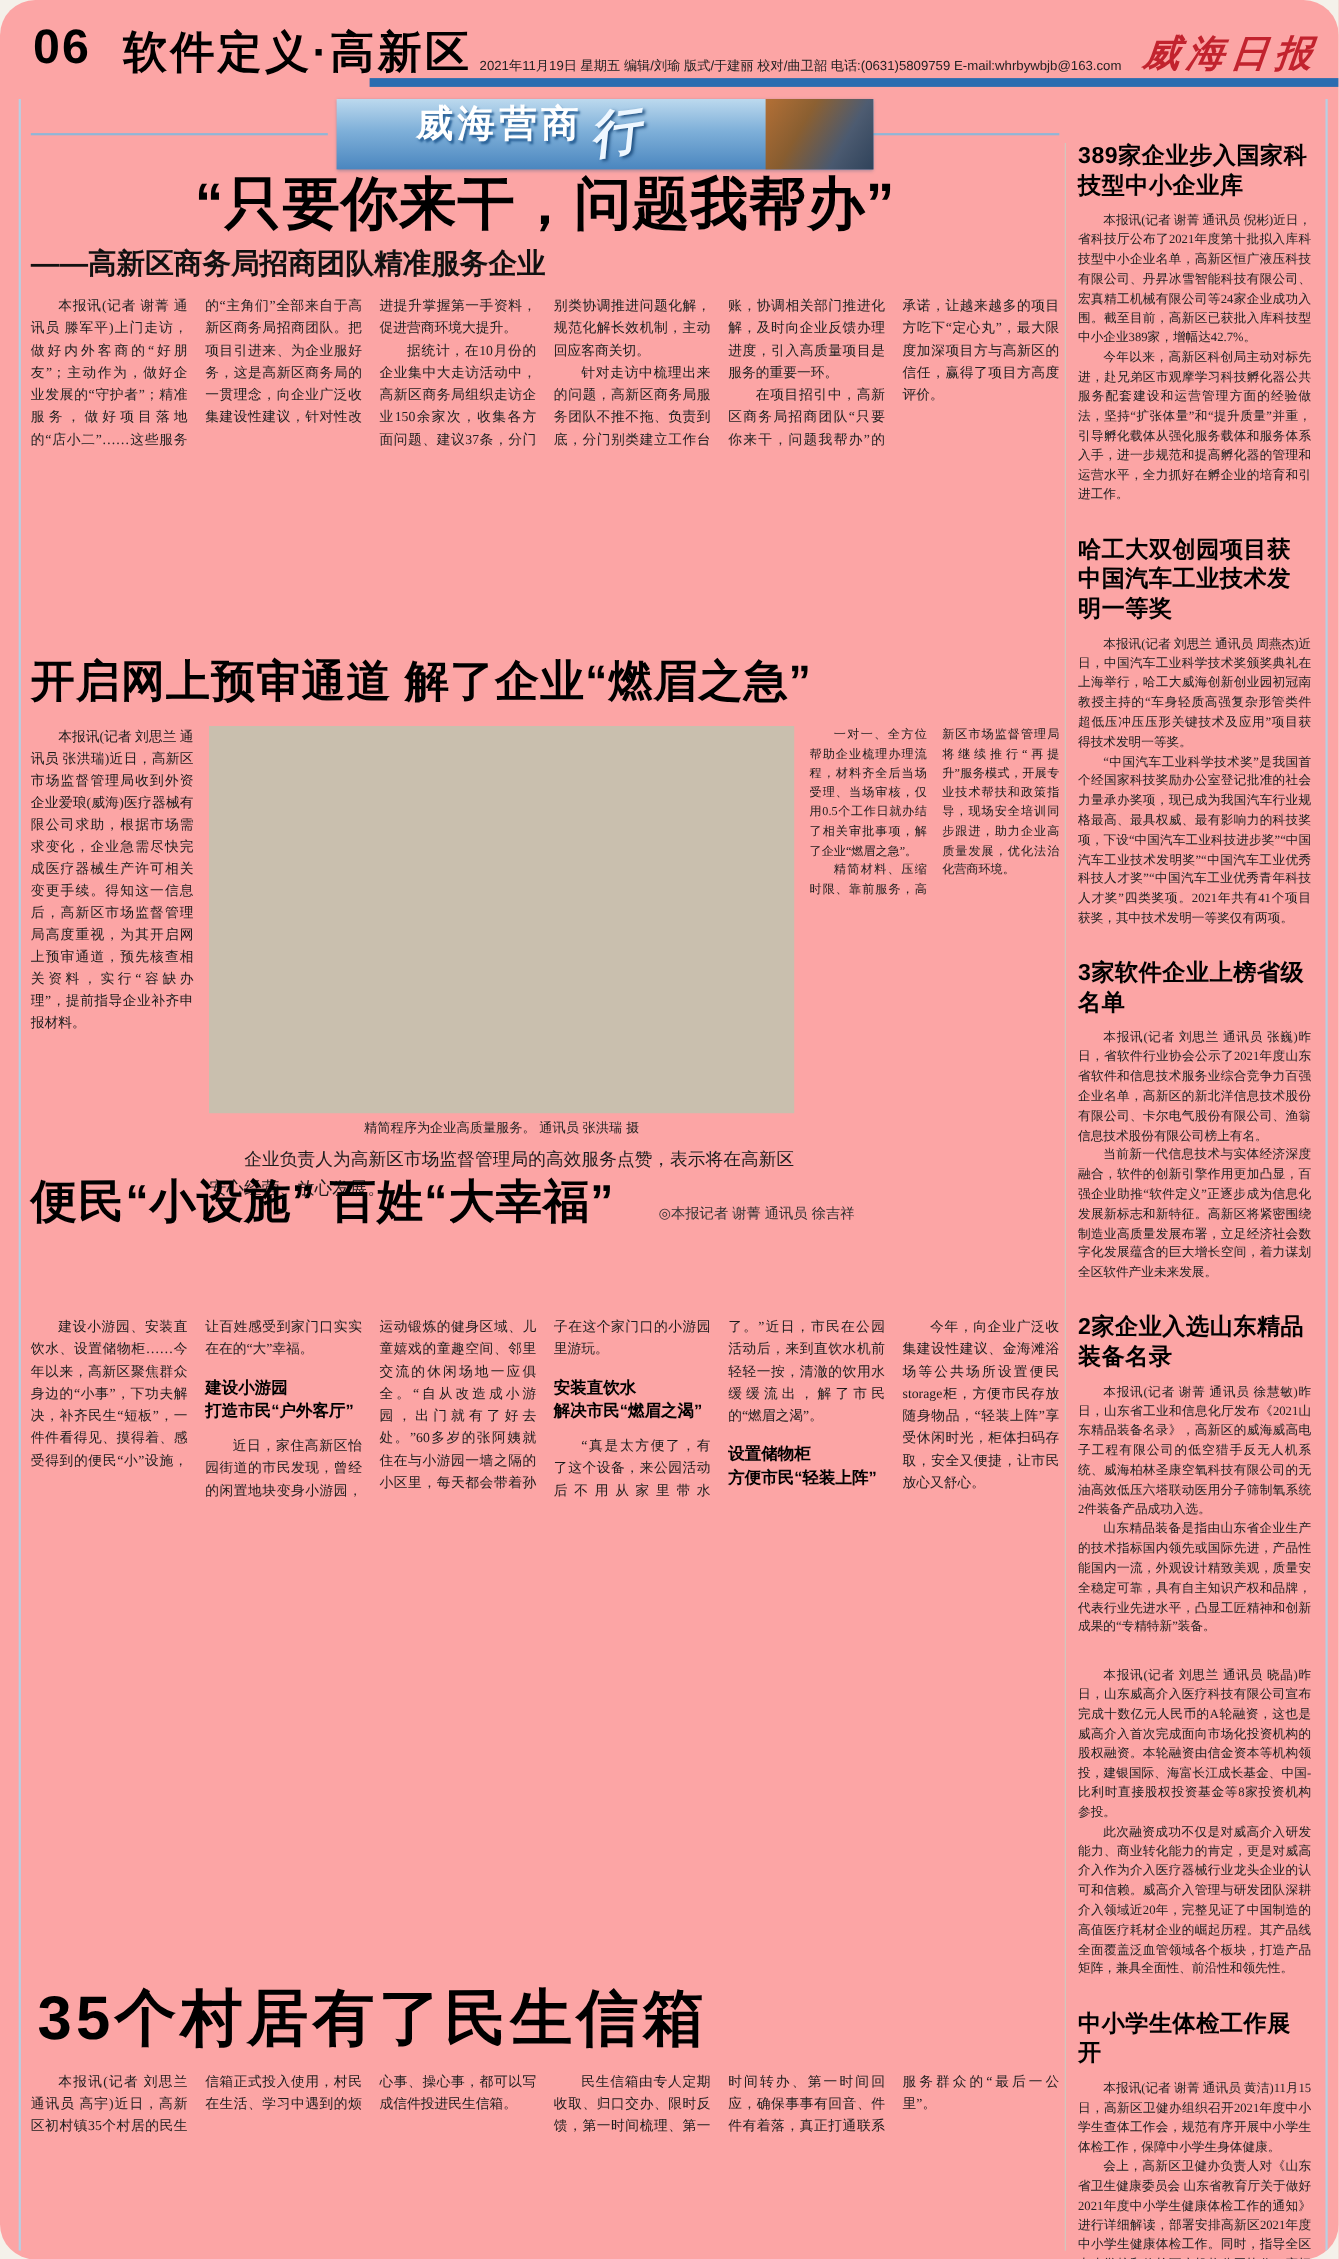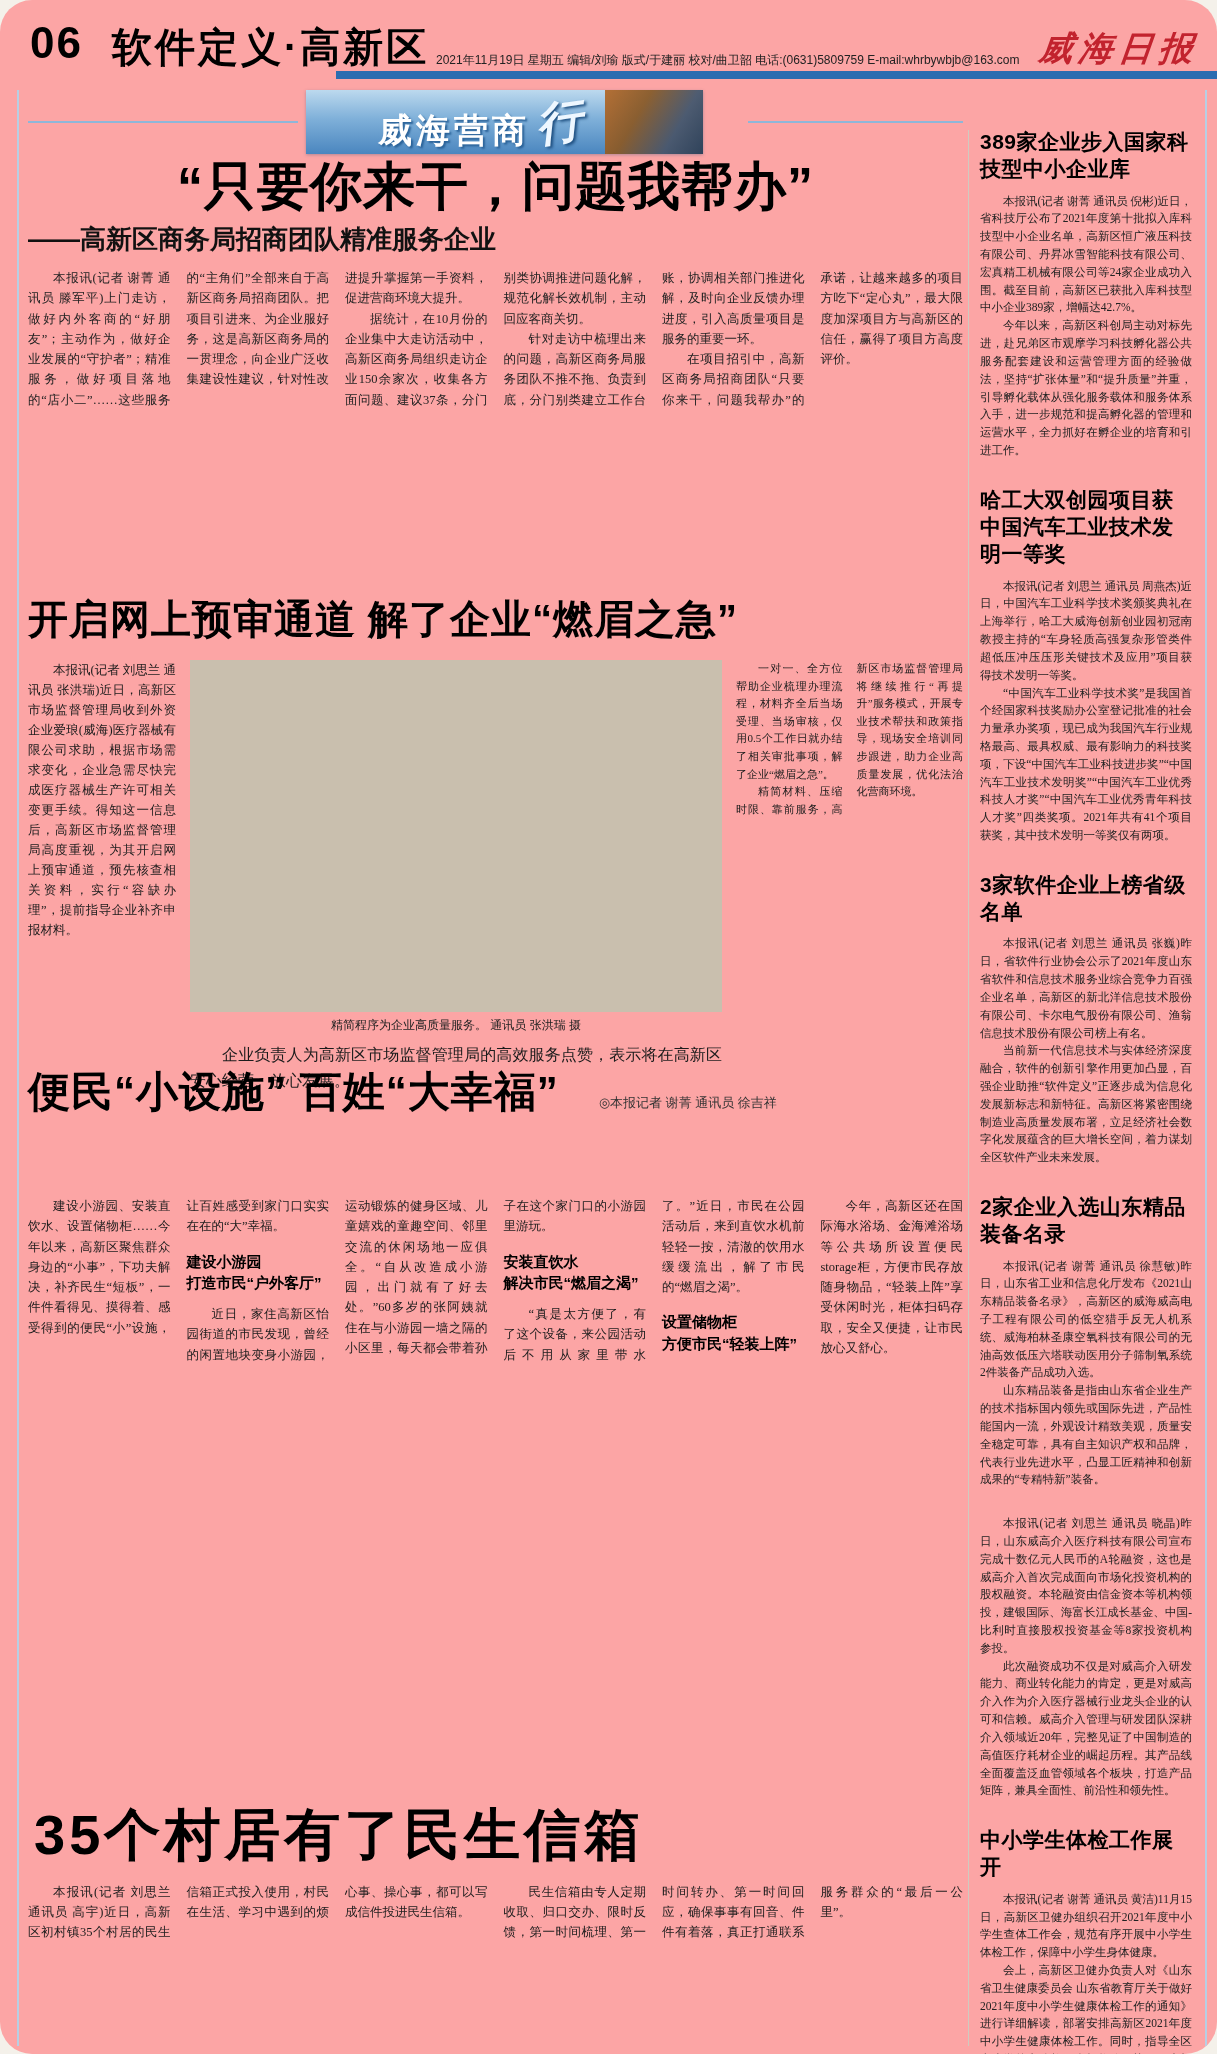--- a/index.html
+++ b/index.html
@@ -17,21 +17,21 @@
   
   .vrule{position:absolute;top:90px;bottom:8px;width:2px;background:#b7cfe4;}
   .vrule.l{left:17px;} .vrule.r{right:10px;}
   .sep-main-side{position:absolute;left:968px;top:130px;bottom:8px;width:1px;background:#cfcac0;}
 
   
   .banner-row{position:absolute;left:28px;top:90px;width:935px;height:64px;}
   .banner-row .hline{position:absolute;top:31px;height:2px;background:#8fb6d8;}
   .banner-row .hline.left{left:0;width:270px;}
   .banner-row .hline.right{right:0;width:215px;}
-  .banner{position:absolute;left:278px;top:0;width:397px;height:64px;background:linear-gradient(180deg,#bcd9ee 0%,#7fb0d9 45%,#4a86bf 100%);box-shadow:0 1px 3px rgba(40,80,120,.35);display:flex;align-items:flex-end;}
+  .banner{position:absolute;left:278px;top:0;width:488px;height:64px;background:linear-gradient(180deg,#bcd9ee 0%,#7fb0d9 45%,#4a86bf 100%);box-shadow:0 1px 3px rgba(40,80,120,.35);display:flex;align-items:flex-start;}
   .banner .btxt{font:900 34px "Liberation Sans","DejaVu Sans",sans-serif;color:#fff;letter-spacing:4px;margin-left:72px;text-shadow:2px 2px 2px #2b6399;}
   .banner .bstyl{font:italic 900 46px "Liberation Serif",serif;color:#eef7ff;margin-left:6px;text-shadow:2px 2px 3px #1e4f80;transform:rotate(-8deg);}
   .banner .bphoto{position:absolute;right:0;top:0;width:98px;height:64px;background:linear-gradient(120deg,#b36a2c 0%,#8a5a28 35%,#49566b 70%,#2e3f55 100%);opacity:.95;}
   .lead-hl{position:absolute;left:28px;top:158px;width:935px;text-align:center;font:900 52px/1.1 "Liberation Sans","DejaVu Sans",sans-serif;color:#000;letter-spacing:1px;}
   .lead-sub{position:absolute;left:28px;top:222px;width:935px;text-align:left;font:700 26px "Liberation Sans","DejaVu Sans",sans-serif;color:#111;}
   .lead-body{position:absolute;left:28px;top:268px;width:935px;height:305px;column-count:6;column-gap:16px;font-size:12.5px;line-height:1.62;text-align:justify;color:#222;}
   p.art{margin:0;text-indent:2em;}
 
   
   .mid-hl{position:absolute;left:28px;top:592px;width:935px;text-align:left;font:900 40px "Liberation Sans","DejaVu Sans",sans-serif;color:#000;letter-spacing:1px;}
@@ -136,21 +136,21 @@
     <p class="art">近日，家住高新区怡园街道的市民发现，曾经的闲置地块变身小游园，运动锻炼的健身区域、儿童嬉戏的童趣空间、邻里交流的休闲场地一应俱全。“自从改造成小游园，出门就有了好去处。”60多岁的张阿姨就住在与小游园一墙之隔的小区里，每天都会带着孙子在这个家门口的小游园里游玩。</p>
     <div class="subhead">
       <span>安装直饮水</span><br>
       <span>解决市民“燃眉之渴”</span>
     </div>
     <p class="art">“真是太方便了，有了这个设备，来公园活动后不用从家里带水了。”近日，市民在公园活动后，来到直饮水机前轻轻一按，清澈的饮用水缓缓流出，解了市民的“燃眉之渴”。</p>
     <div class="subhead">
       <span>设置储物柜</span><br>
       <span>方便市民“轻装上阵”</span>
     </div>
-    <p class="art">今年，高新区还在国际海水浴场、金海滩浴场等公共场所设置便民storage柜，方便市民存放随身物品，“轻装上阵”享受休闲时光，柜体扫码存取，安全又便捷，让市民放心又舒心。</p>
+    <p class="art">今年，向企业广泛收集建设性建议、金海滩浴场等公共场所设置便民storage柜，方便市民存放随身物品，“轻装上阵”享受休闲时光，柜体扫码存取，安全又便捷，让市民放心又舒心。</p>
   </div>
 
   <div class="mail-hl">35个村居有了民生信箱</div>
   <div class="mail-body">
     <p class="art">本报讯(记者 刘思兰 通讯员 高宇)近日，高新区初村镇35个村居的民生信箱正式投入使用，村民在生活、学习中遇到的烦心事、操心事，都可以写成信件投进民生信箱。</p>
     <p class="art">民生信箱由专人定期收取、归口交办、限时反馈，第一时间梳理、第一时间转办、第一时间回应，确保事事有回音、件件有着落，真正打通联系服务群众的“最后一公里”。</p>
   </div>
 
   <div class="sidebar">
     <div class="sb-art">

